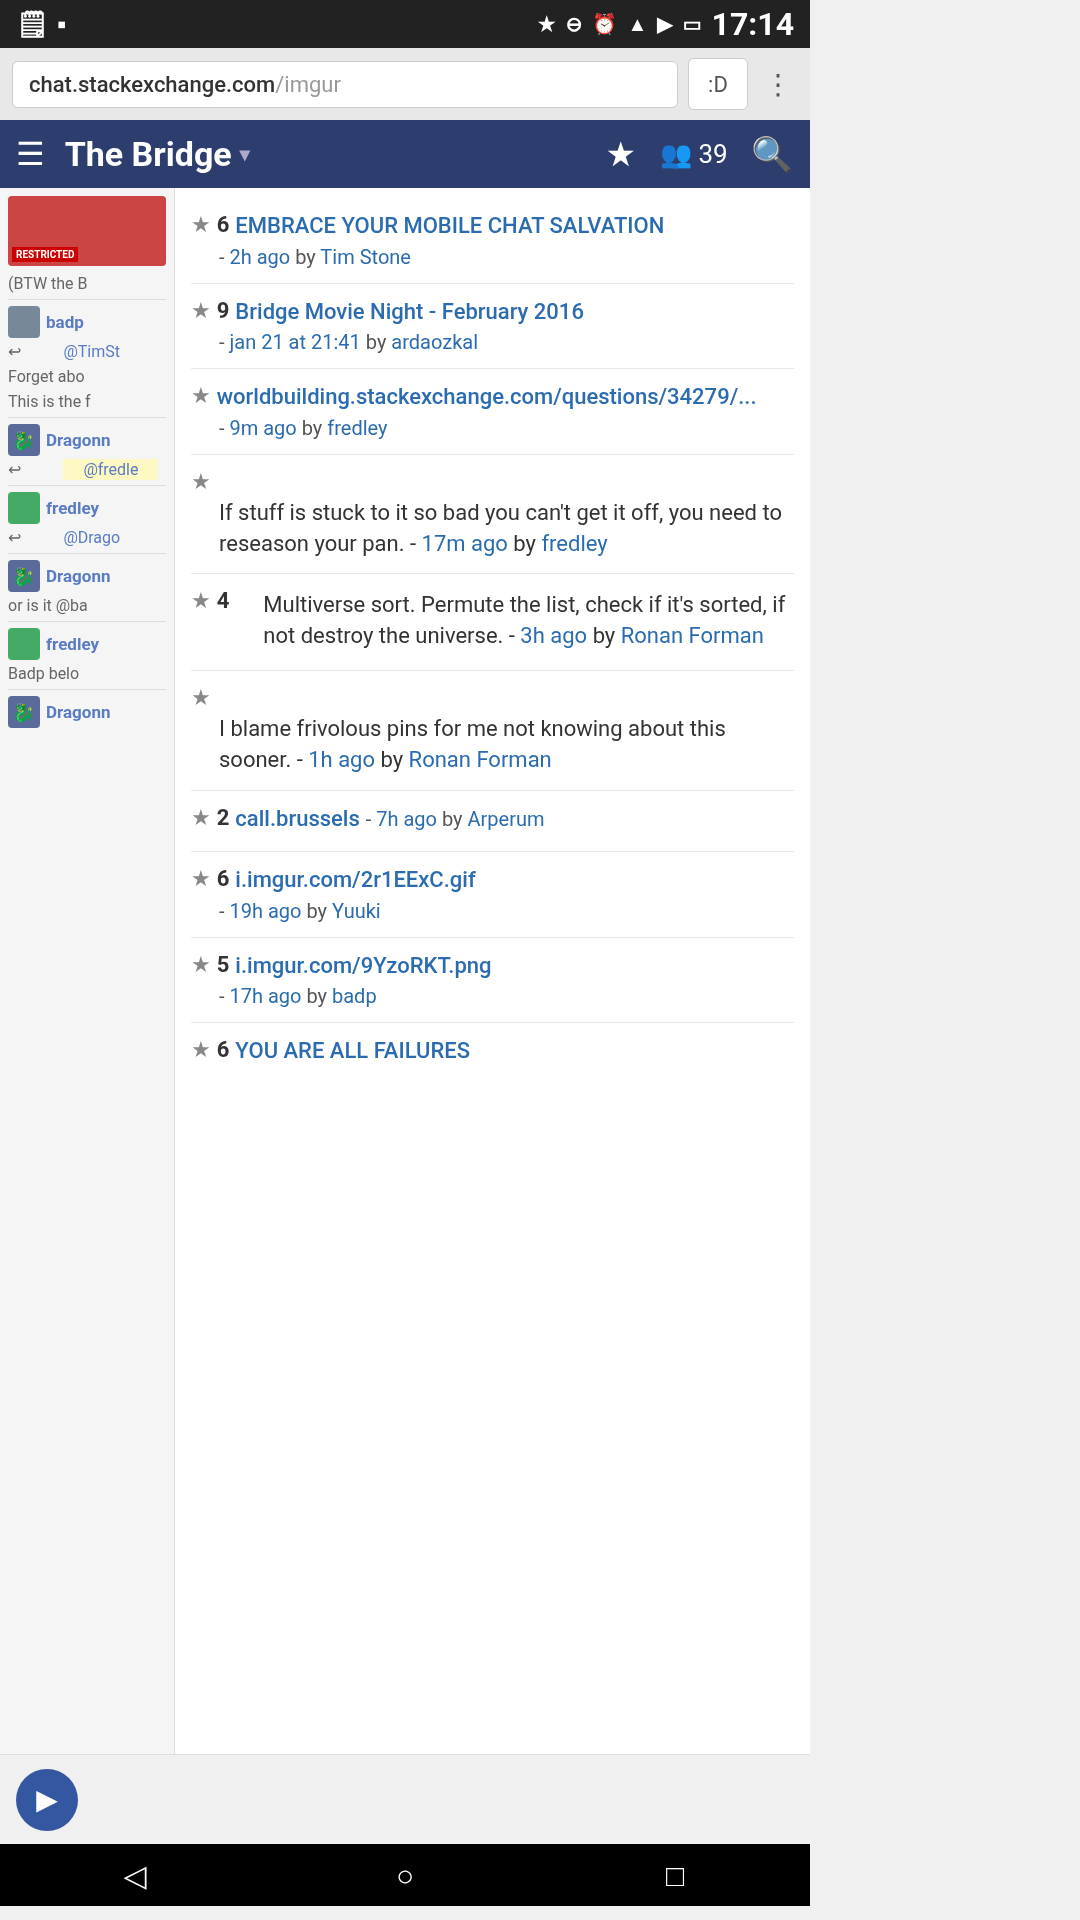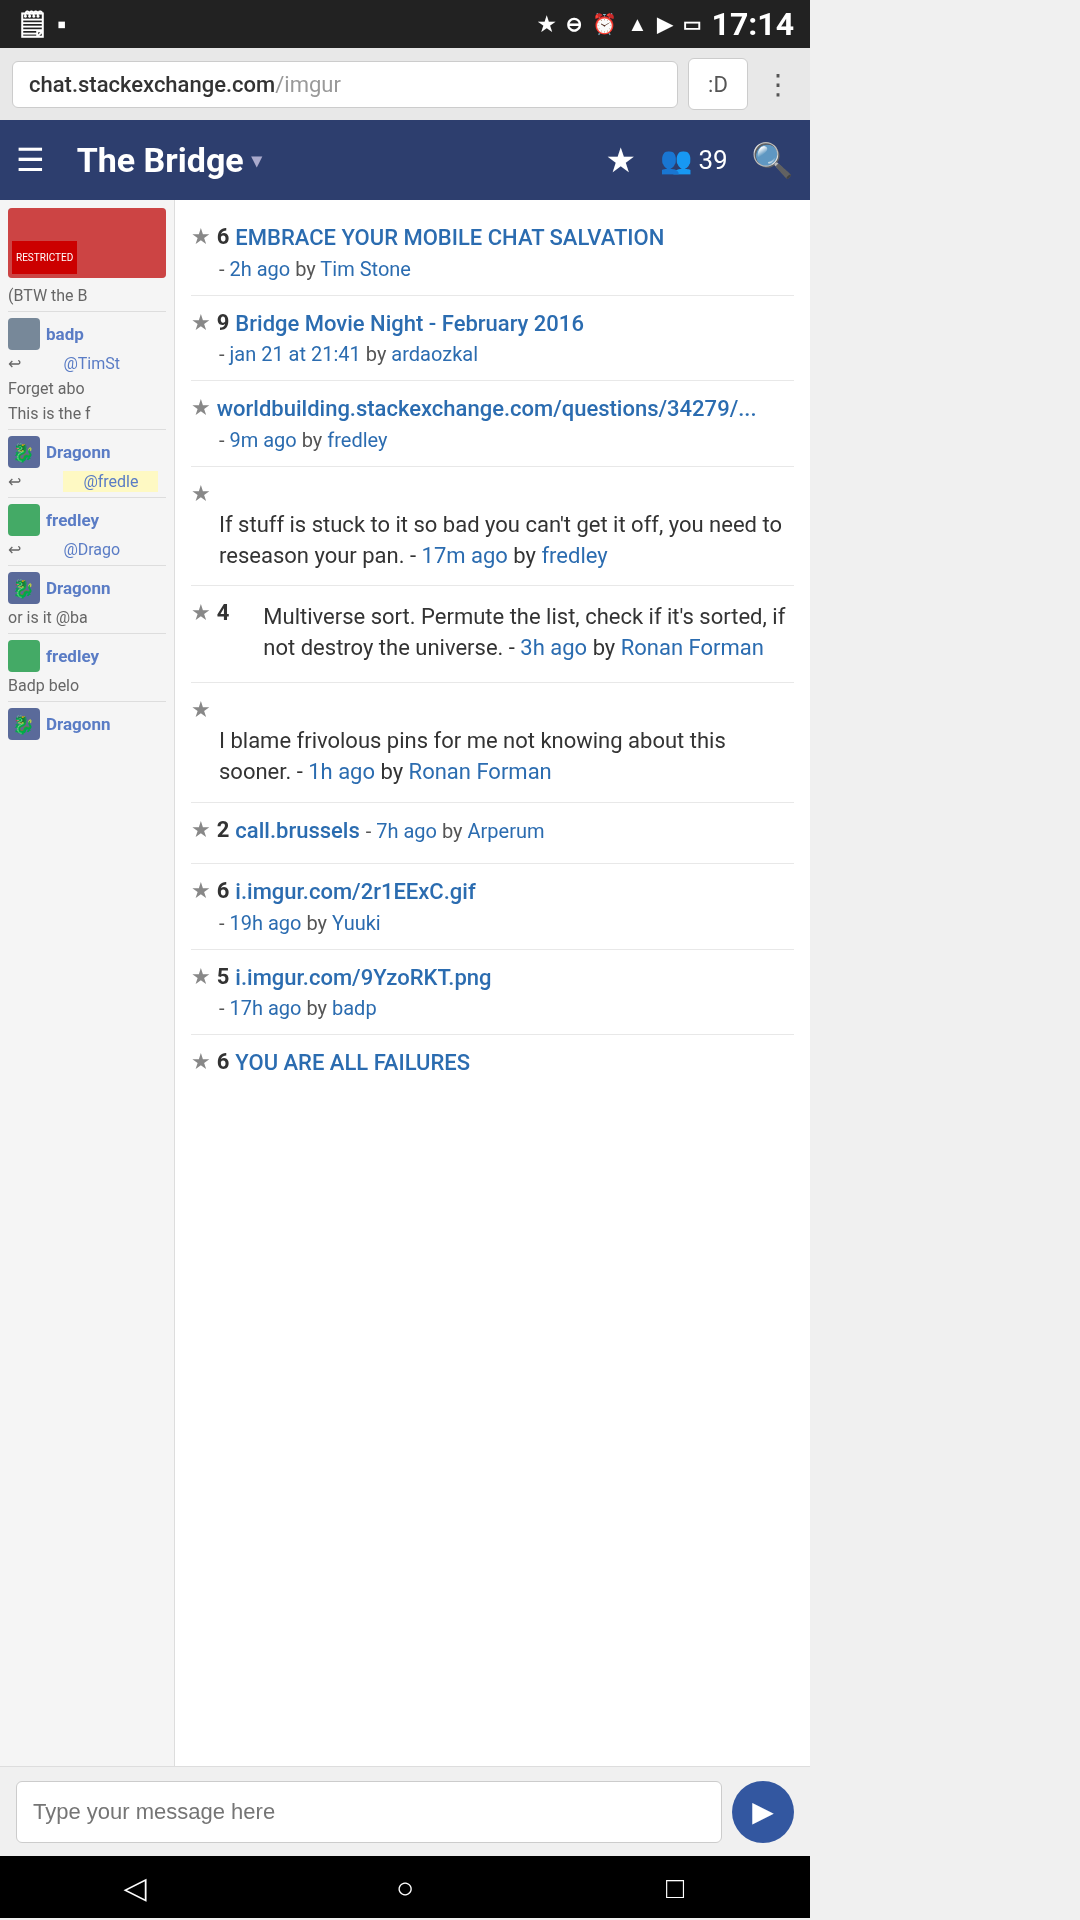--- a/index.html
+++ b/index.html
@@ -74,25 +74,25 @@
     }
     .url-more-btn {
       font-size: 28px;
       color: #555;
       padding: 0 6px;
     }
 
     
     .top-nav {
       background: #2d3e6e;
-      height: 80px;
+      height: 68px;
       display: flex;
       align-items: center;
       padding: 0 16px;
-      gap: 12px;
+      gap: 0;
     }
     .nav-hamburger {
       color: #fff;
       font-size: 32px;
       margin-right: 20px;
       cursor: pointer;
     }
     .nav-title {
       color: #fff;
       font-size: 34px;
@@ -157,22 +157,22 @@
       background: linear-gradient(135deg, #c44 40%, #c44 60%);
       display: flex;
       align-items: center;
       justify-content: center;
       position: relative;
     }
     .restricted-label {
       background: #c00;
       color: #fff;
       font-size: 10px;
-      font-weight: normal;
-      padding: 11px 4px;
+      font-weight: bold;
+      padding: 2px 4px;
       position: absolute;
       bottom: 4px;
       left: 4px;
     }
     .sidebar-msg {
       font-size: 16px;
       color: #666;
       margin-bottom: 6px;
       word-break: break-word;
     }
@@ -525,21 +525,20 @@
         <span class="star-icon">★</span>
         <span class="count-badge">6</span>
         <span class="pinned-title">YOU ARE ALL FAILURES</span>
       </div>
     </div>
 
   </div>
 </div>
 
 <div class="input-area">
-  <input class="message-input" type="text" placeholder="Type your message here" style="">
   <button class="send-btn">
     <span>▶</span>
   </button>
 </div>
 
 <div class="bottom-nav">
   <span class="bottom-btn">
     <span>◁</span>
   </span>
   <span class="bottom-btn">

